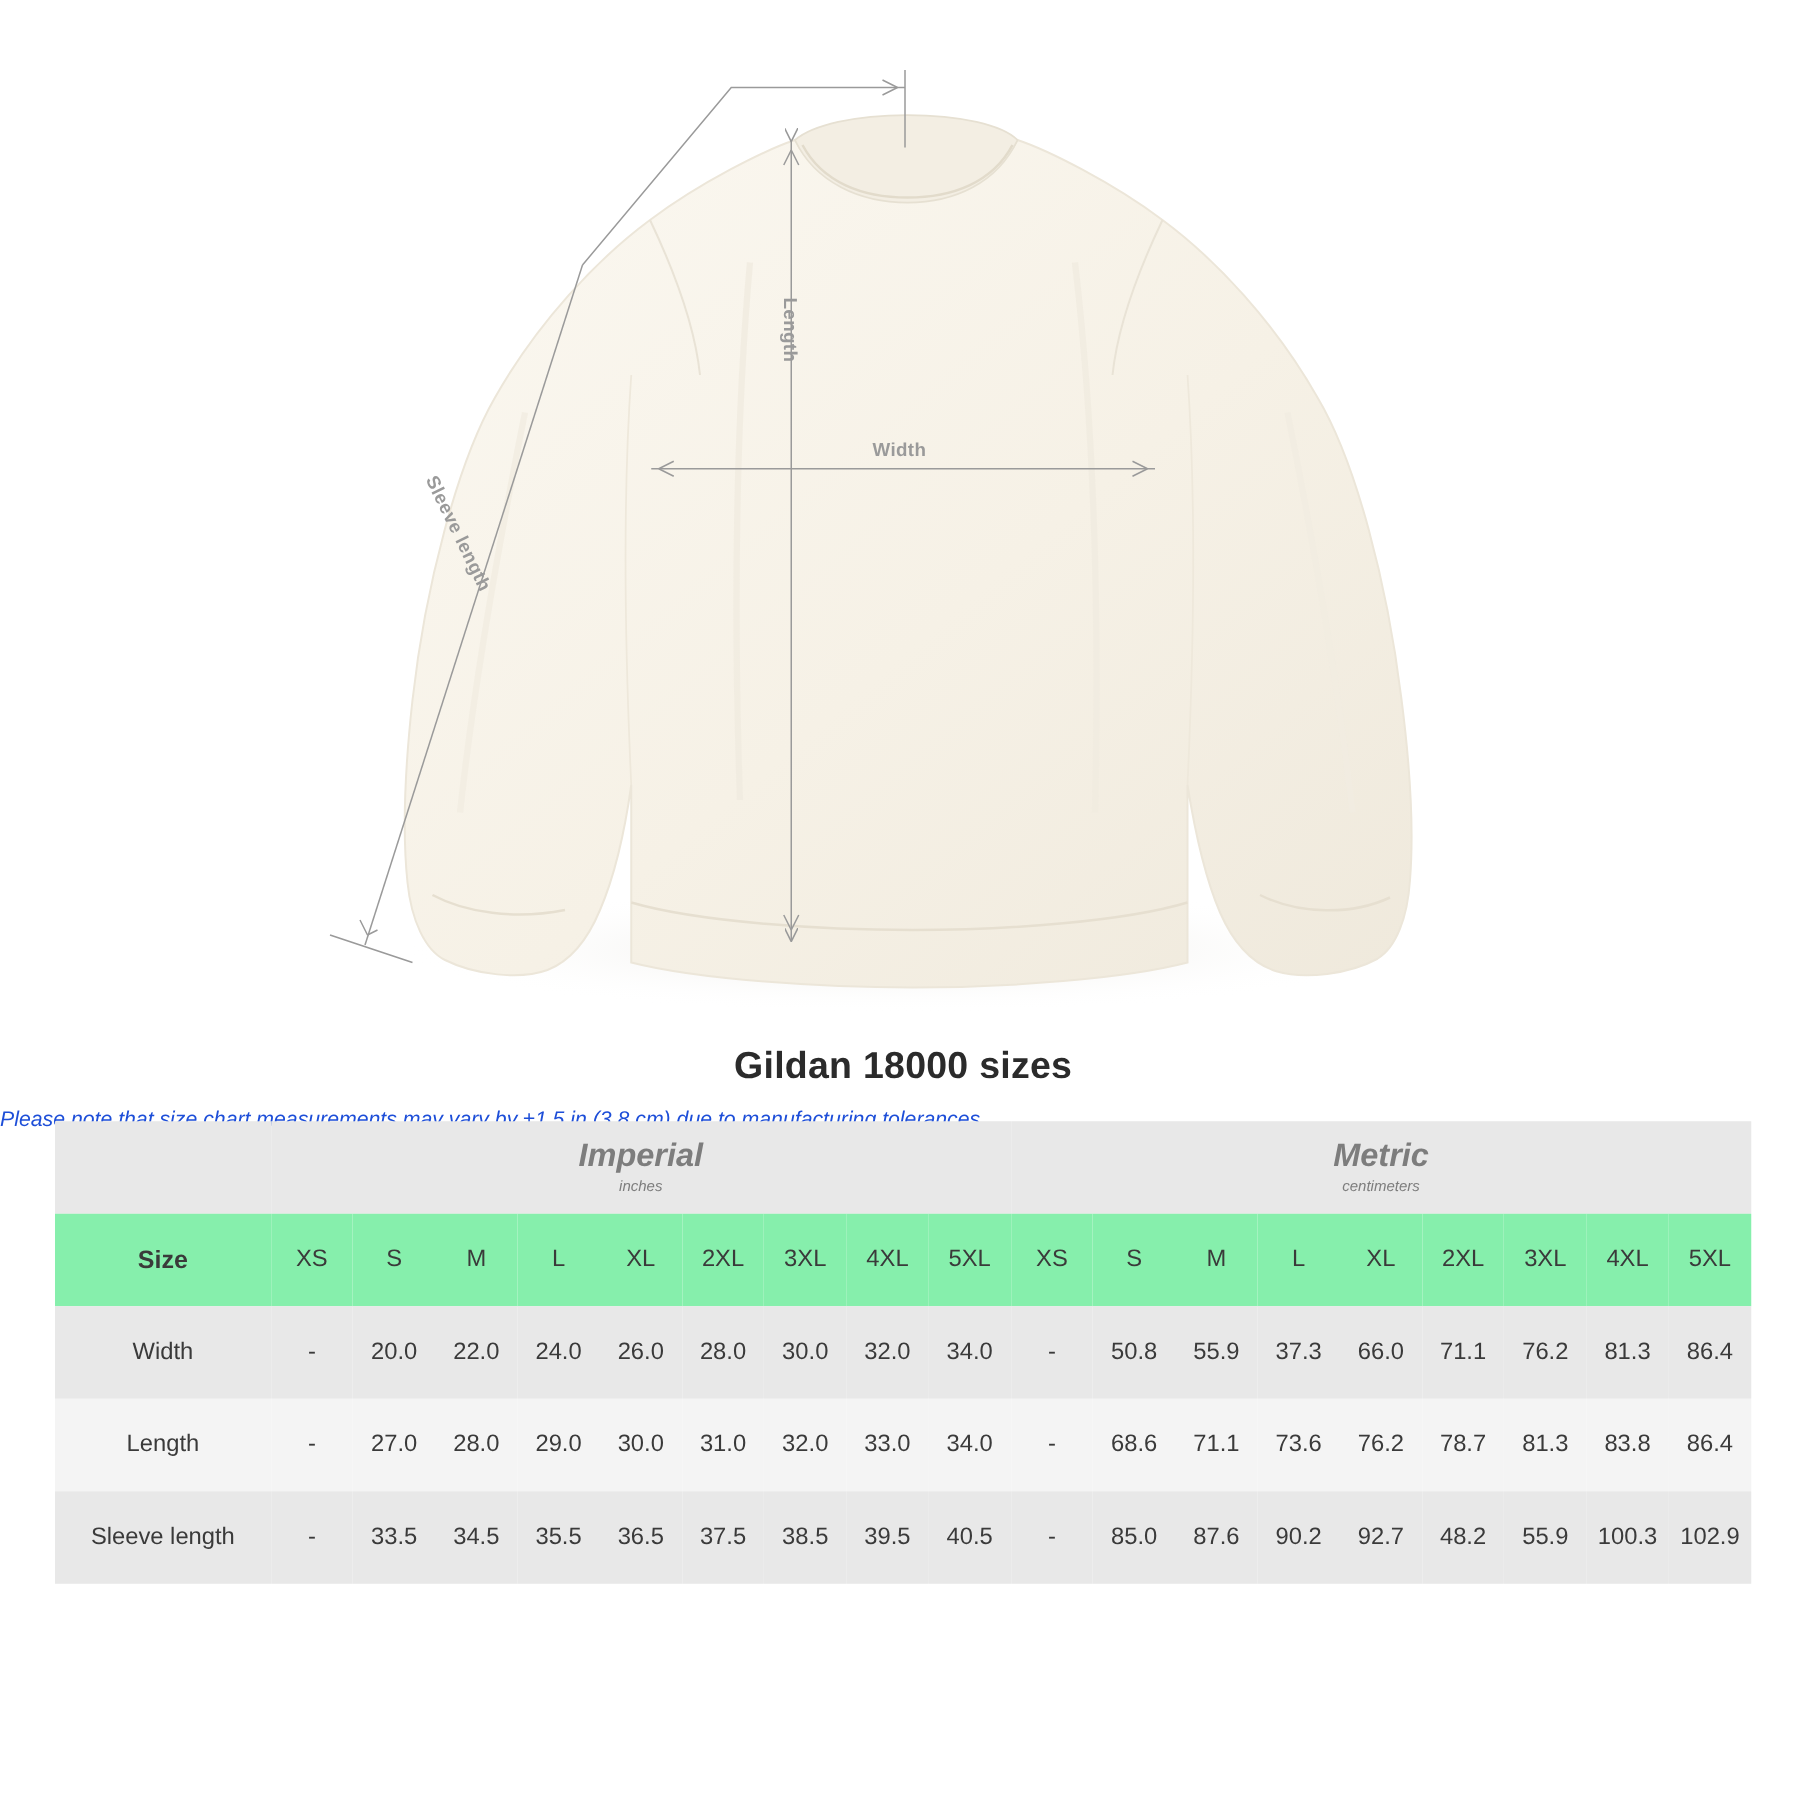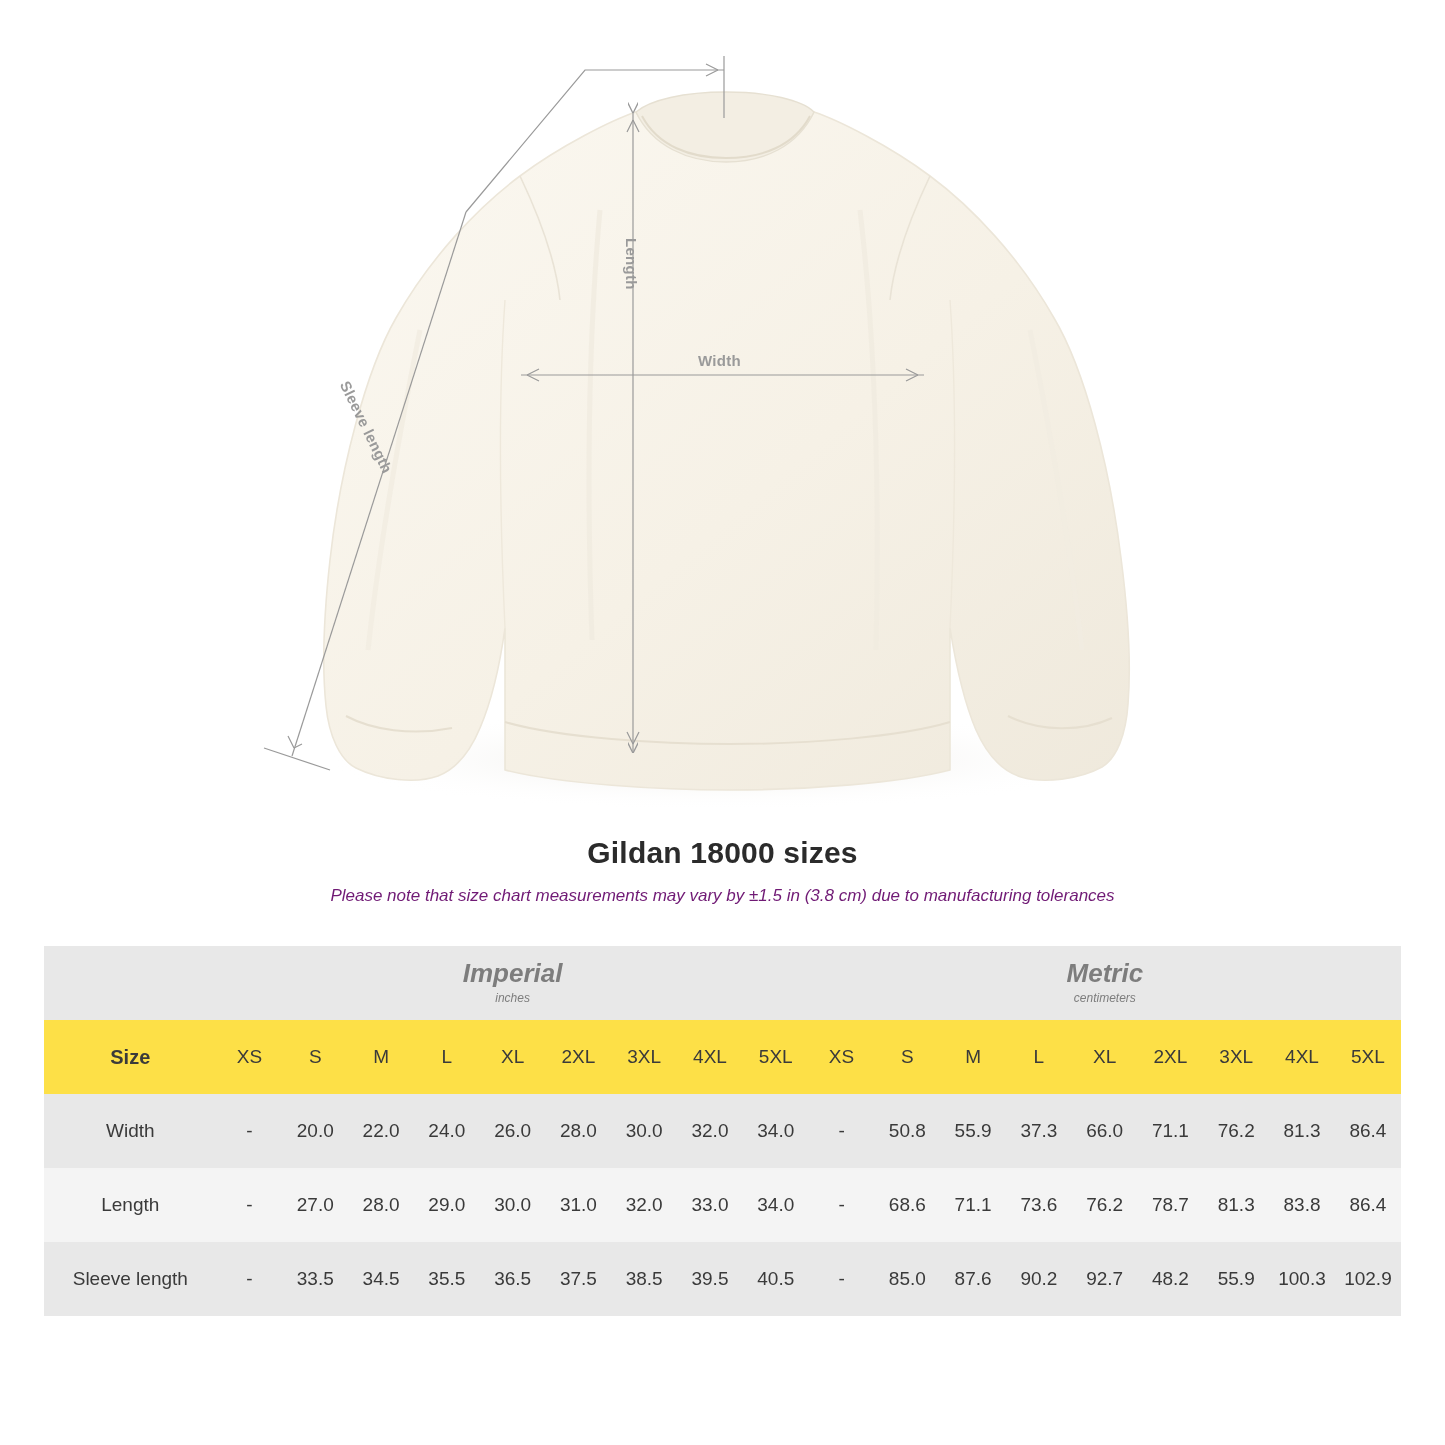--- a/index.html
+++ b/index.html
@@ -52,32 +52,32 @@
   
   .title {
     text-align: center;
     font-size: 30px;
     font-weight: bold;
     color: #2b2b2b;
     margin: 6px 0 0 0;
     letter-spacing: 0.2px;
   }
   .subtitle {
-    text-align: center;
+    text-align: left;
     font-size: 17px;
     font-style: italic;
-    color: #701a75;
+    color: #1d4ed8;
     margin: 16px 0 0 0;
   }
 
   
   .table-wrap {
     position: absolute;
     left: 44px;
-    top: 946px;
+    top: 897px;
     width: 1357px;
   }
   table.sizes {
     width: 100%;
     border-collapse: collapse;
     table-layout: fixed;
   }
   table.sizes td, table.sizes th {
     text-align: center;
     vertical-align: middle;
@@ -98,21 +98,21 @@
     color: #7d7d7d;
     line-height: 1.15;
   }
   .unit-sub {
     font-size: 12px;
     font-style: italic;
     color: #7d7d7d;
     line-height: 1.5;
   }
   .head-row td {
-    background: #fde047;
+    background: #86efac;
     font-weight: bold;
     color: #3a3a3a;
     font-size: 20px;
   }
   .head-row td.rowlabel { font-size: 20px; font-weight: bold; }
   tr.band-a td { background: #e8e8e8; }
   tr.band-b td { background: #f4f4f4; }
   td.rowlabel {
     font-weight: bold;
     font-size: 20px;

